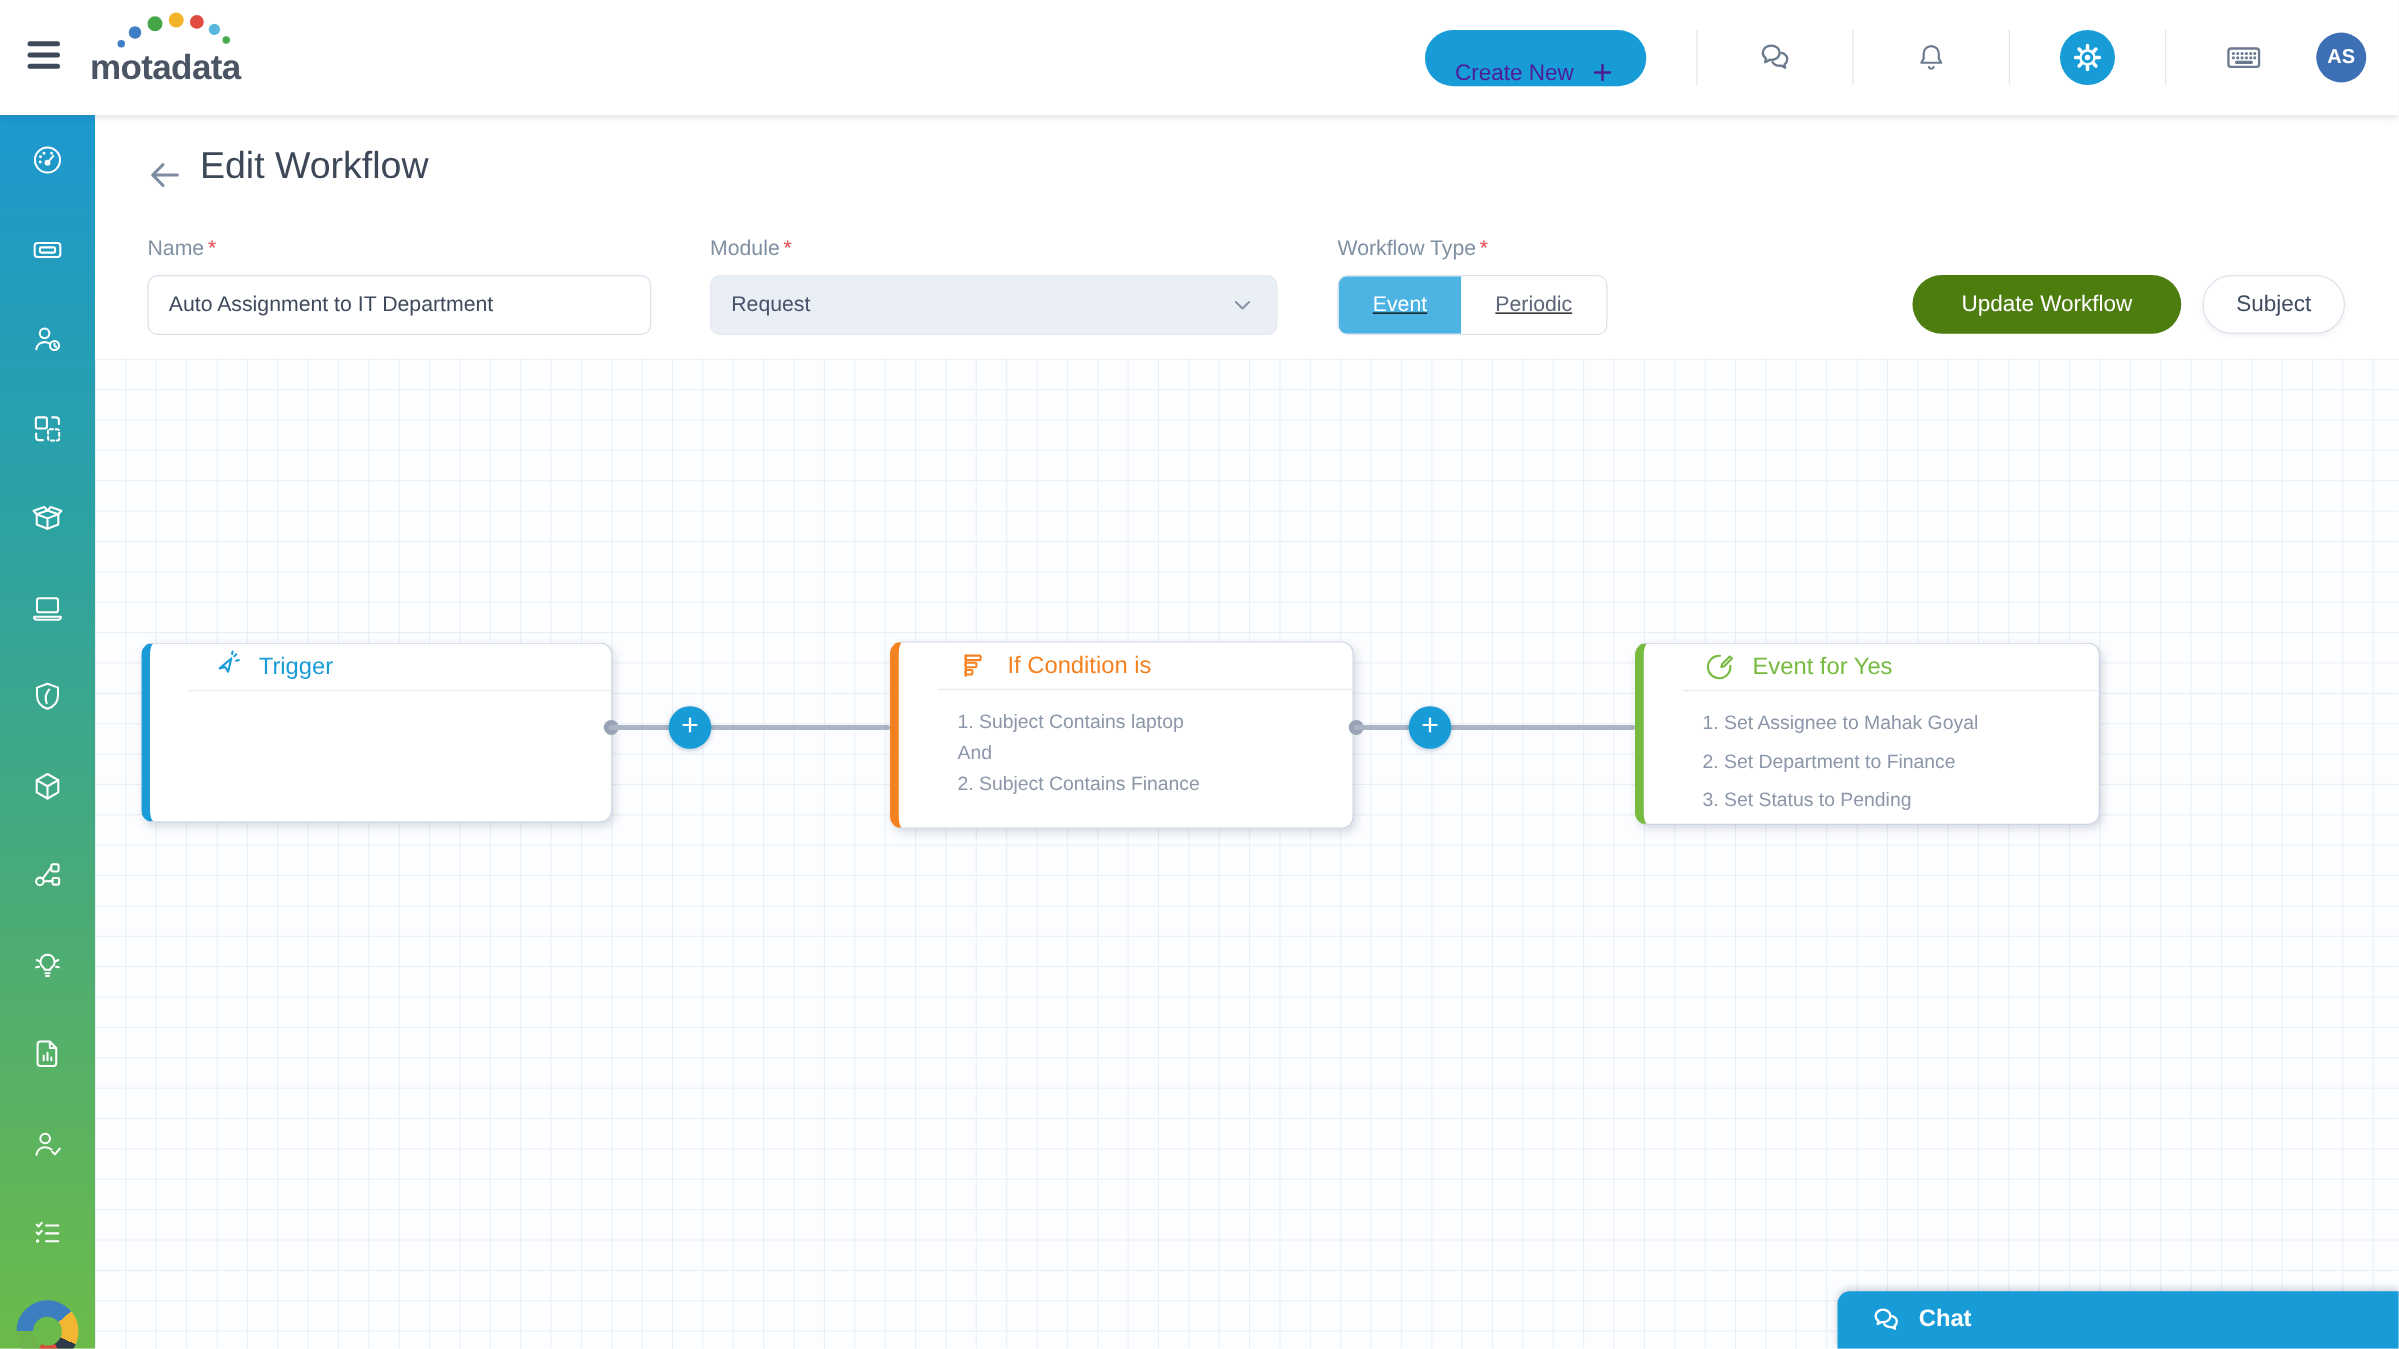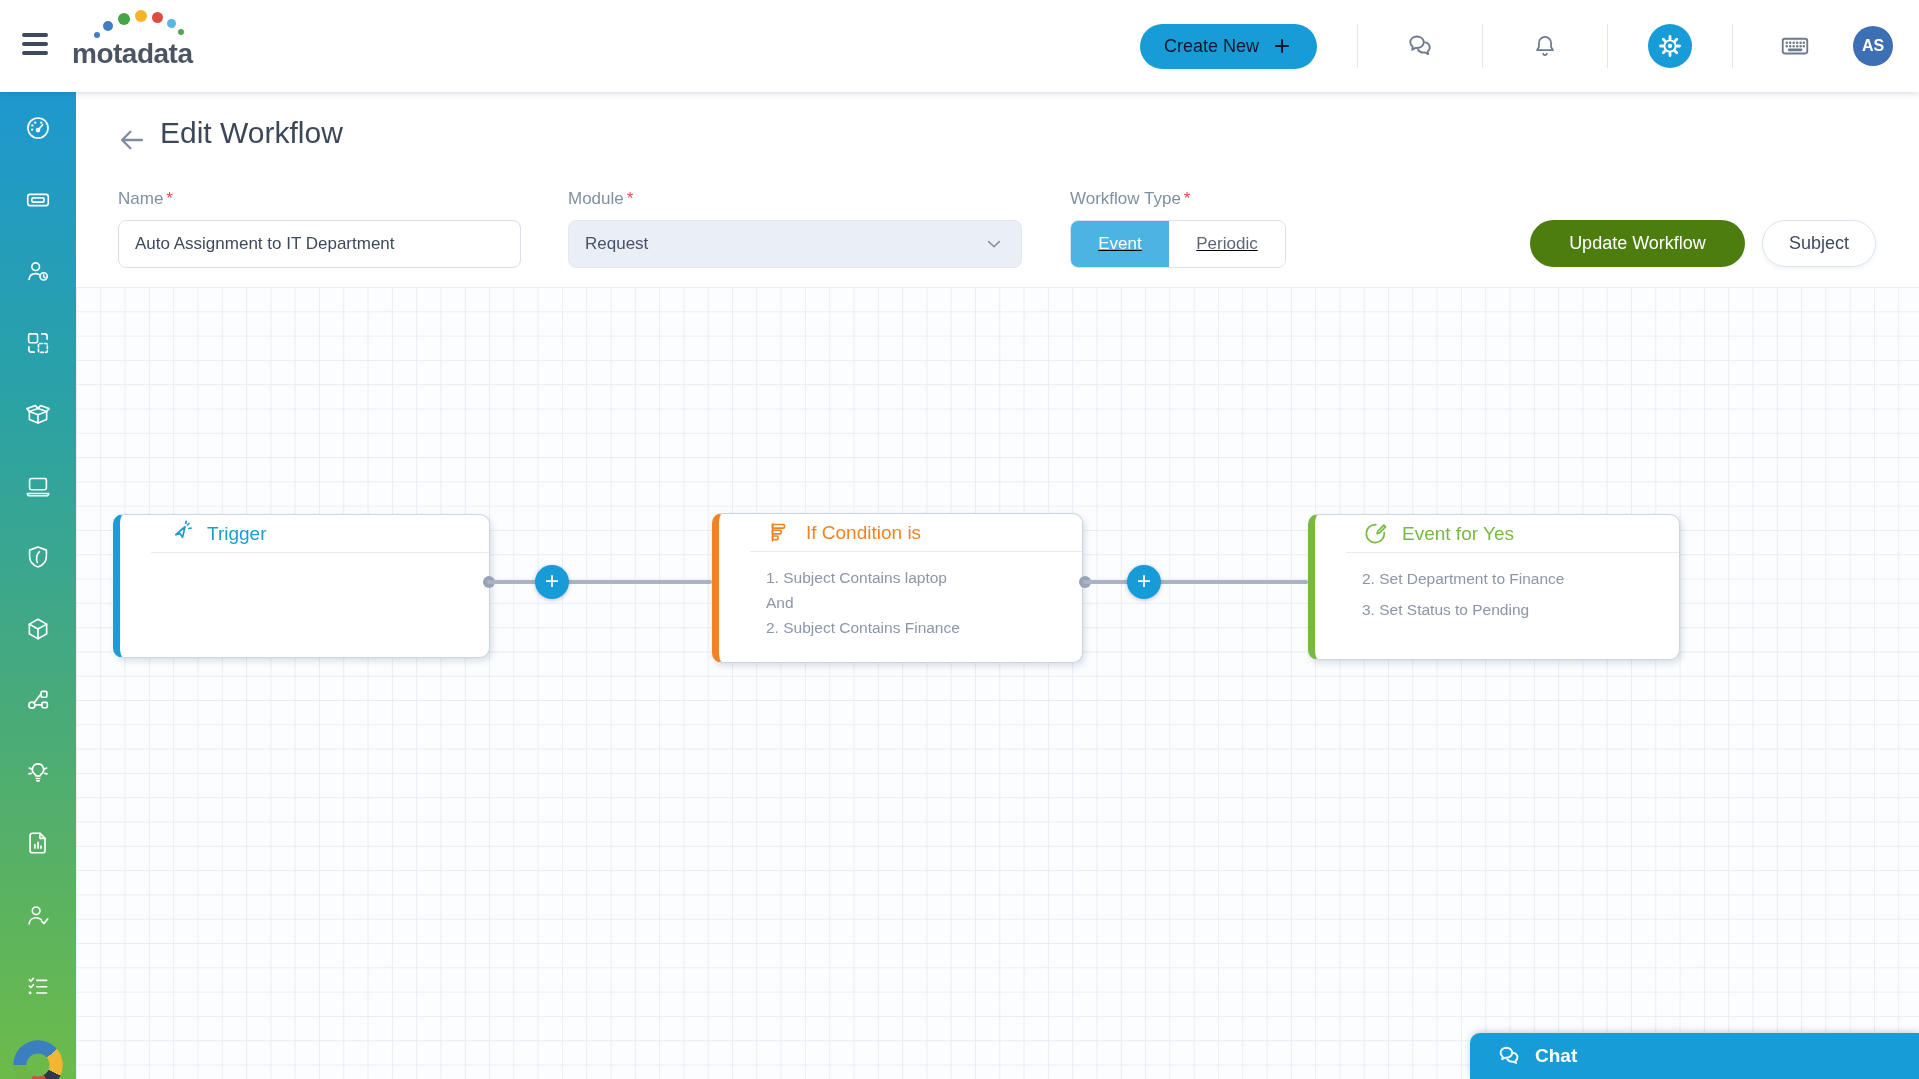--- a/index.html
+++ b/index.html
@@ -17,22 +17,22 @@
   .logo-text { position:absolute; left:2px; top:28px; font-size:28px; font-weight:bold; color:#4a5463; letter-spacing:-0.5px; }
   .logo .dot { position:absolute; border-radius:50%; }
   .d1 { left:24px; top:22px; width:6px;  height:6px;  background:#3f7dc4; }
   .d2 { left:33px; top:11px; width:10px; height:10px; background:#3f7dc4; }
   .d3 { left:48px; top:3px;  width:12px; height:12px; background:#44a649; }
   .d4 { left:65px; top:0;    width:12px; height:12px; background:#f3b32b; }
   .d5 { left:82px; top:2px;  width:11px; height:11px; background:#e04b3f; }
   .d6 { left:97px; top:9px;  width:9px;  height:9px;  background:#58b7dd; }
   .d7 { left:108px;top:19px; width:6px;  height:6px;  background:#4aa94e; }
   .topbar-right { position:absolute; right:26px; top:0; height:92px; display:flex; align-items:center; }
-  .btn-create { height:45px; padding:0 24px; border:0; border-radius:23px; background:#189cd8; color:#0f172a;
-    font-size:18px; font-weight:500; font-family:inherit; display:flex; align-items:center; gap:12px; cursor:pointer; }
+  .btn-create { height:45px; padding:0 24px; border:0; border-radius:23px; background:#189cd8; color:#4c1d95;
+    font-size:18px; font-weight:500; font-family:inherit; display:flex; align-items:flex-end; gap:12px; cursor:pointer; }
   .vdiv { width:1px; height:44px; background:#e2e6ec; margin:0 40px; }
   .icon-btn { width:44px; height:44px; border:0; background:transparent; color:#6c7a8d; cursor:pointer;
     display:flex; align-items:center; justify-content:center; }
   .icon-btn.gear-active { background:#189cd8; border-radius:50%; color:#fff; }
   .avatar { width:40px; height:40px; margin-left:36px; border-radius:50%; background:#3d6fb5; color:#fff;
     font-size:16px; font-weight:bold; display:flex; align-items:center; justify-content:center; cursor:pointer; }
 
   
   .sidebar { position:absolute; left:0; top:92px; width:76px; height:987px; overflow:hidden; z-index:20;
     background:linear-gradient(180deg,#1e98cf 0%,#2ba2a4 32%,#4aab77 64%,#6cbb49 100%);
@@ -329,20 +329,21 @@
 
       <div class="node node-action">
         <div class="node-head">
           <svg width="27" height="27" viewBox="0 0 24 24" fill="none" stroke="currentColor" stroke-width="1.5" stroke-linecap="round" stroke-linejoin="round">
             <path d="M12.4 4.1a8 8 0 1 0 7.4 7.2"></path>
             <path d="M14 10l5.4-5.4 1.5 1.5L15.5 11.5l-2.1.6z"></path>
           </svg>
           <span class="n-title">Event for Yes</span>
         </div>
         <div class="node-body">
+          <div class="n-line">1. Set Assignee to Mahak Goyal</div>
           <div class="n-line">2. Set Department to Finance</div>
           <div class="n-line">3. Set Status to Pending</div>
         </div>
       </div>
 
     </div>
 
     <button class="chat-bar">
       <svg width="26" height="26" viewBox="0 0 24 24" fill="none" stroke="currentColor" stroke-width="1.7" stroke-linecap="round" stroke-linejoin="round">
         <path d="M9.6 4.4c-3 0-5.4 2-5.4 4.6 0 1.5.8 2.8 2 3.6l-.5 2.4 2.8-1.5c.4.1.8.1 1.1.1 3 0 5.4-2 5.4-4.6S12.6 4.4 9.6 4.4z"></path>

